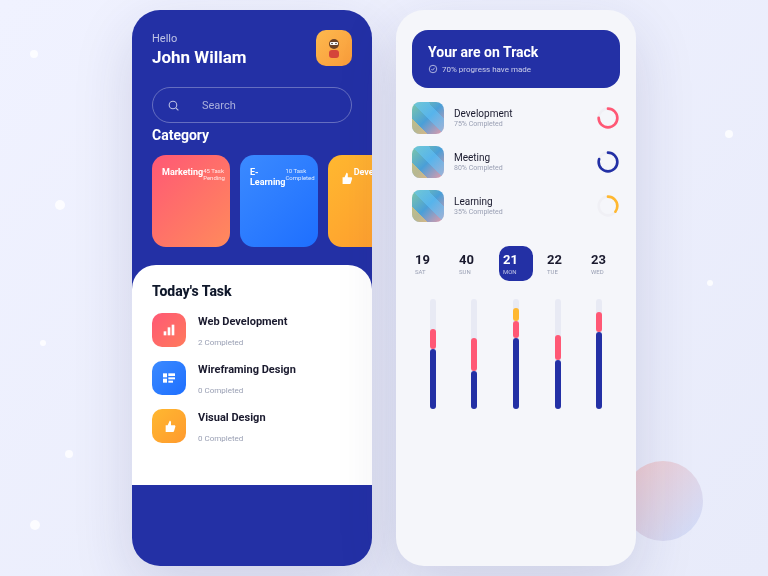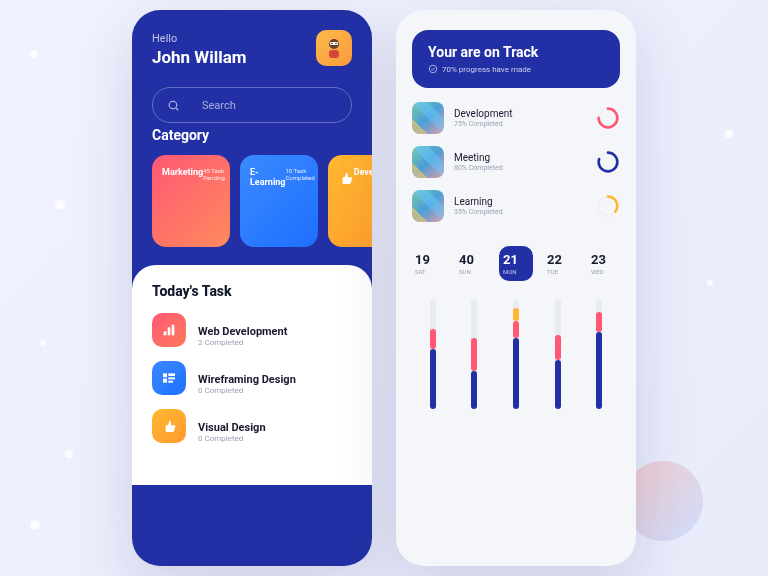--- a/index.html
+++ b/index.html
@@ -34,21 +34,21 @@
 .card-title{font-size:9px;font-weight:700;margin-bottom:2px}
 .card-sub{font-size:6px;opacity:0.85}
 .tasks-panel{background:#fff;border-radius:24px 24px 0 0;margin-top:18px;padding:18px 20px;height:220px}
 .tasks-title{font-size:14px;font-weight:800;color:#0f172a;margin-bottom:14px}
 .task-item{display:flex;align-items:flex-end;gap:12px;margin-bottom:14px}
 .task-icon{width:34px;height:34px;border-radius:10px;display:flex;align-items:center;justify-content:center;color:#fff}
 .ti-red{background:linear-gradient(135deg,#ff5875,#ff7a5c)}
 .ti-blue{background:linear-gradient(135deg,#3b8aff,#1e6fff)}
 .ti-yellow{background:linear-gradient(135deg,#ffb830,#ff9a2e)}
 .task-name{font-size:11px;font-weight:700;color:#1a1a2e}
-.task-sub{font-size:8px;color:#9aa0b4;margin-top:0}
+.task-sub{font-size:8px;color:#9aa0b4;margin-top:10px}
 .track-banner{margin:20px 16px 14px;background:#2330a5;border-radius:16px;padding:14px 16px;color:#fff}
 .track-title{font-size:14px;font-weight:700;margin-bottom:4px}
 .track-sub{font-size:8px;opacity:0.75;display:flex;align-items:center;gap:4px}
 .progress-list{padding:0 16px}
 .prog-item{display:flex;align-items:center;gap:10px;margin-bottom:12px}
 .prog-icon{width:32px;height:32px;border-radius:8px;background:linear-gradient(135deg,#7ec8a8,#4a9fd8,#e89ba8);position:relative;overflow:hidden}
 .prog-icon::before{content:'';position:absolute;inset:0;background:linear-gradient(45deg,rgba(255,200,100,0.6) 25%,transparent 25%,transparent 50%,rgba(100,200,255,0.5) 50%,rgba(100,200,255,0.5) 75%,transparent 75%)}
 .prog-name{font-size:10px;font-weight:400;color:#1a1a2e}
 .prog-sub{font-size:7px;color:#9aa0b4;margin-top:1px}
 .prog-ring{margin-left:auto;width:24px;height:24px}

